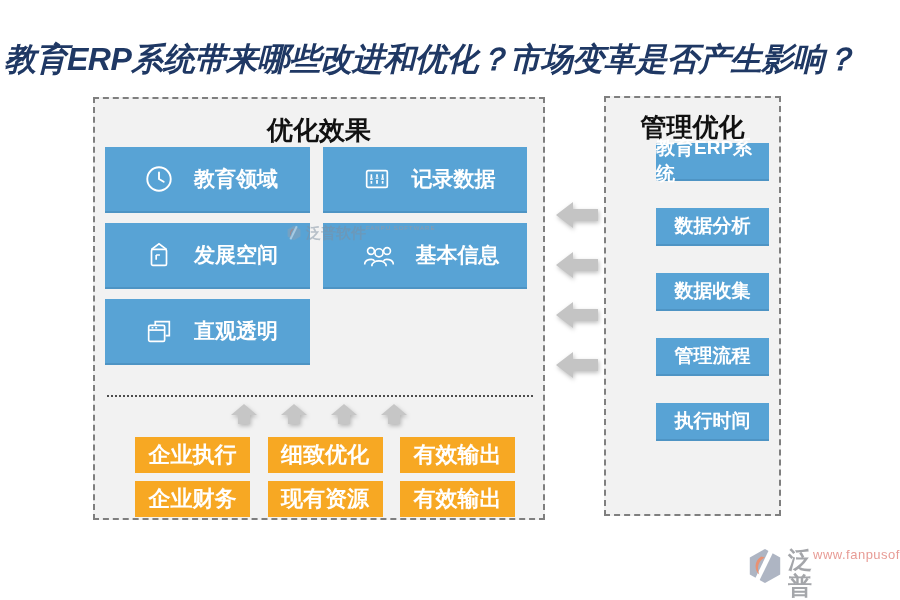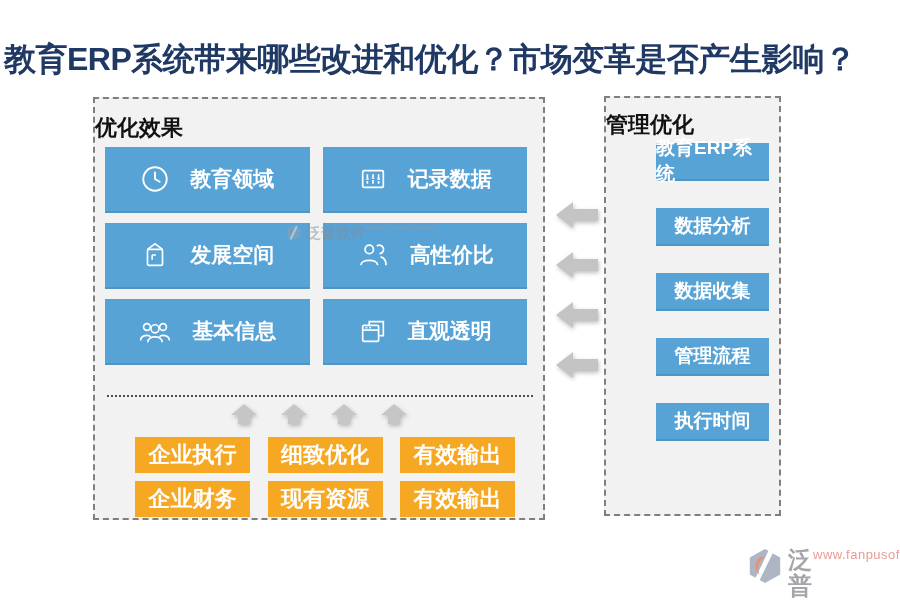--- a/index.html
+++ b/index.html
@@ -1,33 +1,33 @@
 <!DOCTYPE html>
 <html><head>
 <meta charset="utf-8">
 <style>
   html,body{margin:0;padding:0;}
   body{width:900px;height:600px;background:#ffffff;font-family:"Liberation Sans",sans-serif;position:relative;overflow:hidden;}
 
   .title{position:absolute;left:4px;top:38px;width:894px;font-size:32px;font-weight:900;
-         color:#1F3864;white-space:nowrap;letter-spacing:-0.5px;}
+         color:#1F3864;white-space:nowrap;letter-spacing:-0.5px;font-style:italic;}
 
   .panel{position:absolute;background:#F2F2F2;border:2px dashed #7F7F7F;box-sizing:border-box;}
   .panel-left{left:93px;top:97px;width:452px;height:423px;}
   .panel-right{left:604px;top:96px;width:177px;height:420px;}
 
-  .panel-header{text-align:left;font-size:22px;font-weight:bold;color:#111;}
+  .panel-header{text-align:center;font-size:26px;font-weight:bold;color:#111;}
   .panel-left .panel-header{margin-top:14px;}
   .panel-right .panel-header{margin-top:12px;}
 
   .blue-grid{position:absolute;left:10px;right:16px;top:48px;display:grid;
              grid-template-columns:1fr 1fr;column-gap:13px;row-gap:10px;}
   .blue-box{height:66px;background:#58A3D5;border-bottom:2px solid #4E94C4;color:#fff;
-            display:flex;align-items:center;justify-content:center;gap:20px;
-            font-size:21px;font-weight:bold;box-sizing:border-box;}
+            display:flex;align-items:center;justify-content:flex-start;gap:20px;
+            font-size:21px;font-weight:bold;box-sizing:border-box;padding-left:39px;}
   .bicon{display:flex;align-items:center;}
 
   .dotted-sep{position:absolute;left:12px;right:10px;top:296px;border-top:2px dotted #4d4d4d;}
 
   .up-arrows{position:absolute;left:0;right:0;top:305px;display:flex;justify-content:center;gap:24px;}
   .up-arrows svg{filter:drop-shadow(1px 2px 2px rgba(0,0,0,0.25));}
 
   .orange-grid{position:absolute;left:40px;right:28px;top:338px;display:grid;
                grid-template-columns:115px 115px 115px;justify-content:space-between;row-gap:8px;}
   .orange-box{height:36px;background:#F7A823;color:#fff;font-weight:bold;font-size:22px;
@@ -82,31 +82,20 @@
     </div>
     <div class="blue-box">
       <span class="bicon">
         <svg viewBox="0 0 32 32" width="30" height="30" fill="none" stroke="#fff" stroke-width="1.8">
           <rect x="8" y="10" width="16" height="17" rx="1.5"></rect>
           <path d="M8 10 L16 4 L24 10"></path>
           <path d="M13 16 h4 M13 16 v5"></path>
         </svg>
       </span>
       <span>发展空间</span>
-    </div>
-    <div class="blue-box">
-      <span class="bicon">
-        <svg viewBox="0 0 36 30" width="34" height="28" fill="none" stroke="#fff" stroke-width="1.8">
-          <circle cx="14" cy="9" r="4.5"></circle>
-          <path d="M5 26 c0-7 18-7 18 0"></path>
-          <path d="M22 5.5 a4.5 4.5 0 1 1 3 8"></path>
-          <path d="M26 17 c5 1 6 5 6 9"></path>
-        </svg>
-      </span>
-      <span>高性价比</span>
     </div>
     <div class="blue-box">
       <span class="bicon">
         <svg viewBox="0 0 38 30" width="34" height="27" fill="none" stroke="#fff" stroke-width="1.8">
           <circle cx="10" cy="10" r="3.8"></circle>
             <path d="M3 25c0-6 9-7 11-4"></path>
           <circle cx="28" cy="10" r="3.8"></circle>
             <path d="M35 25c0-6-9-7-11-4"></path>
           <circle cx="19" cy="12" r="4.5"></circle>
             <path d="M11 27c0-8 16-8 16 0"></path>

